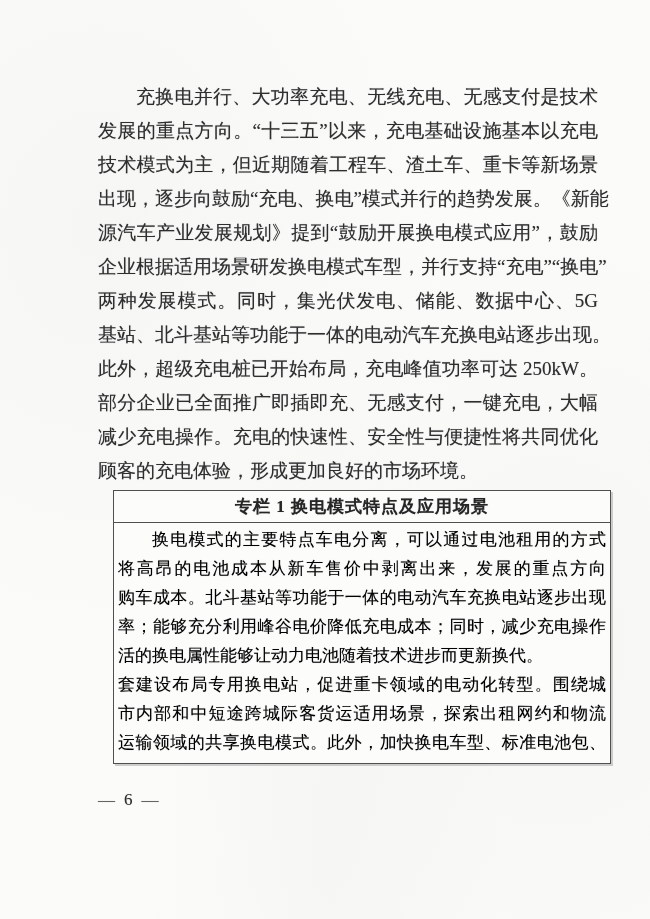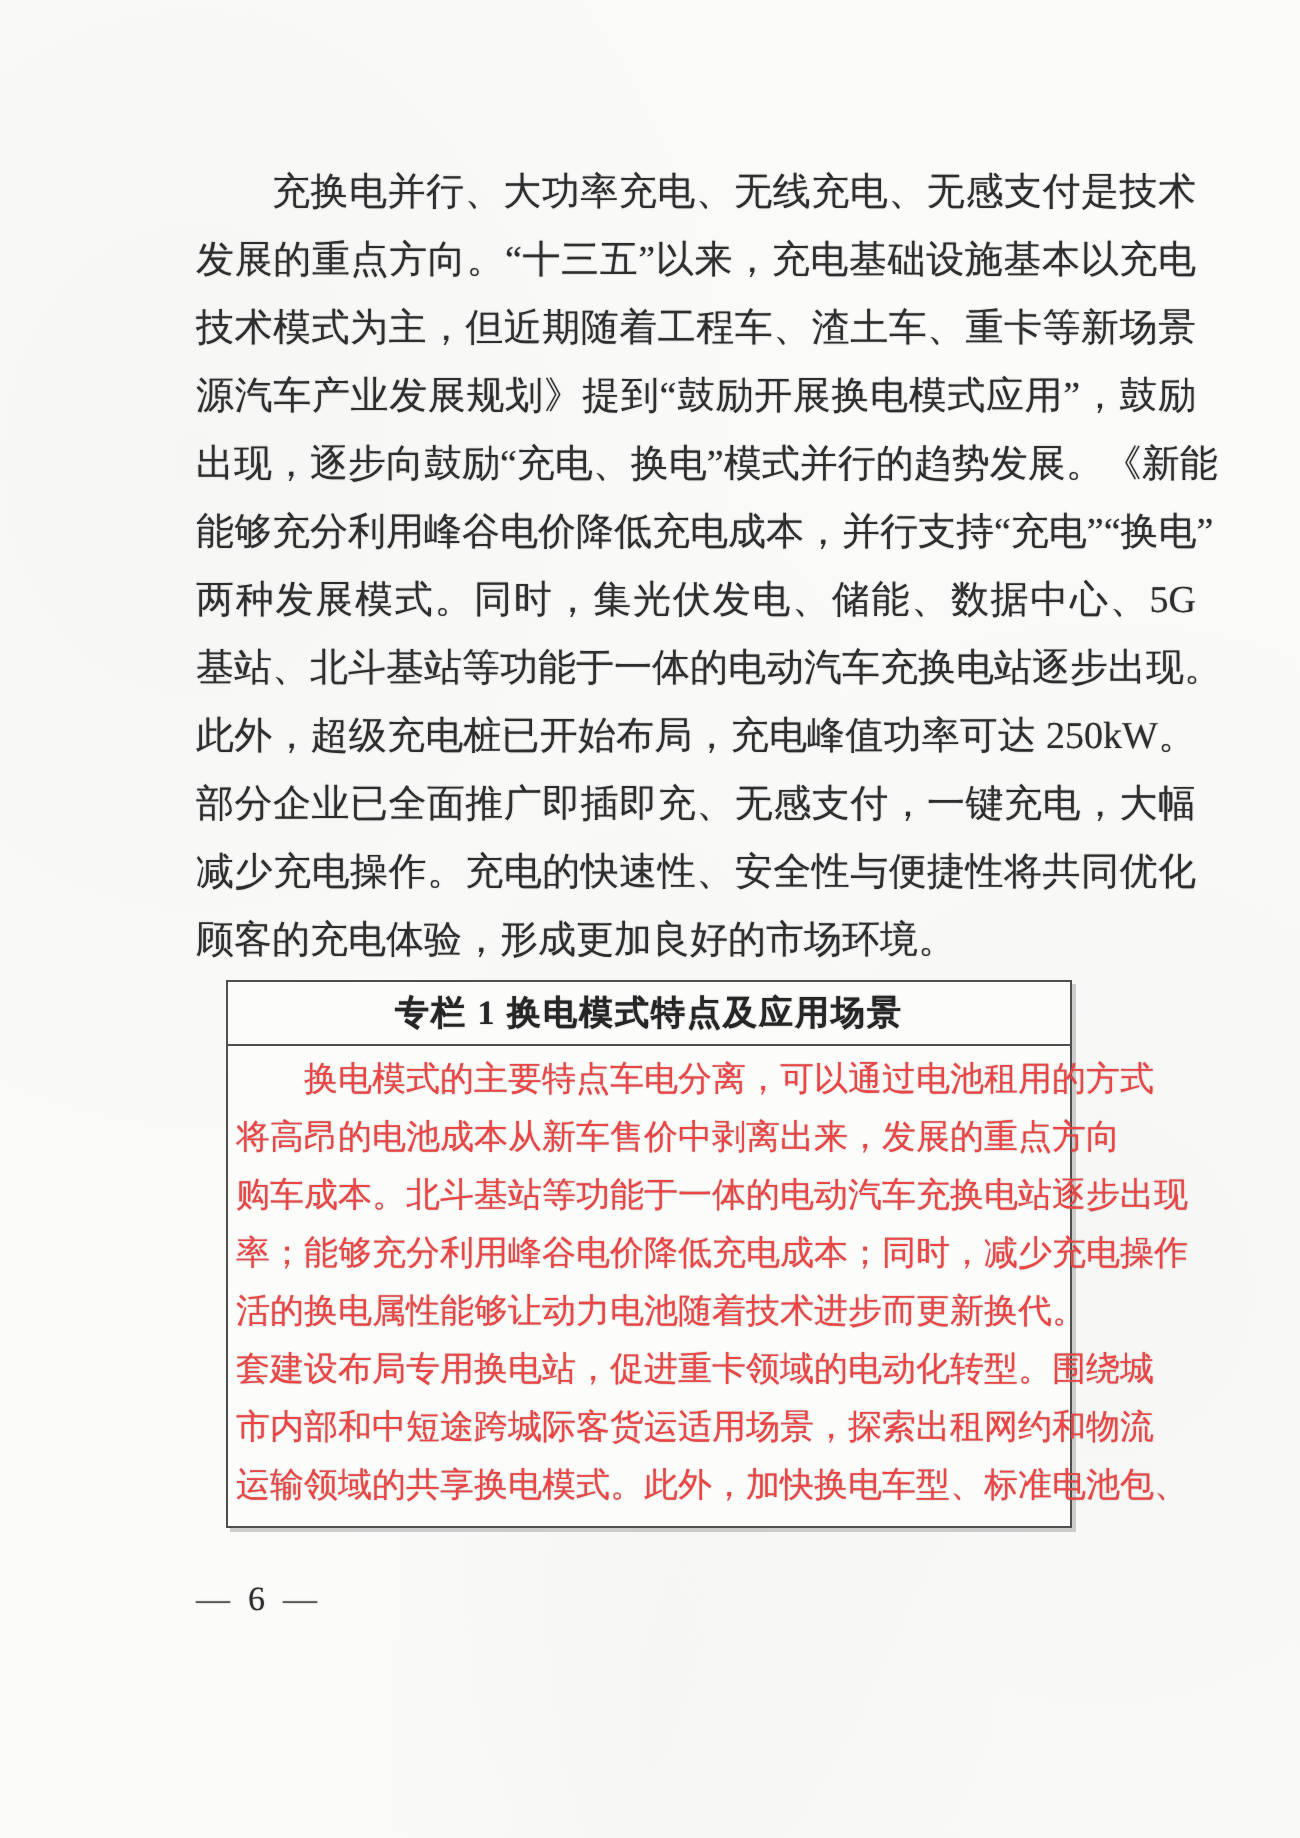--- a/index.html
+++ b/index.html
@@ -36,21 +36,21 @@
     font-size: 19px;
     line-height: 34px;
     height: 34px;
   }
   .line.indent { text-indent: 2em; }
   .line.para-last { text-align-last: left; }
 
   .callout-box {
     margin-top: 2px;
     margin-left: 15px;
-    width: 423px;
+    width: 498px;
     border: 1px solid #4f4f4f;
     background: #fcfcfb;
     box-shadow: 2px 2px 0 rgba(150,150,150,0.45);
   }
   .callout-box-title {
     height: 32px;
     line-height: 32px;
     text-align: center;
     font-weight: bold;
     font-size: 17px;
@@ -59,21 +59,21 @@
     border-bottom: 1px solid #4f4f4f;
     text-shadow: 0 0 0.8px rgba(70,70,70,0.55);
   }
   .callout-box-body {
     padding: 2px 4px 6px 4px;
   }
   .callout-box-body .line {
     font-size: 17px;
     line-height: 29px;
     height: 29px;
-    color: #ef4444;
+    color: #000000;
   }
   .page-footer {
     margin-top: 26px;
     margin-left: 0;
     font-size: 17px;
     color: #2e2e2e;
     text-shadow: 0 0 0.8px rgba(80,80,80,0.5);
   }
   .page-footer .footer-dash { color: #555; }
   .page-footer .page-number {
@@ -83,23 +83,23 @@
 </style>
 </head>
 <body>
 
 <div class="page">
 
   <div class="main-paragraph">
       <div class="line indent">充换电并行、大功率充电、无线充电、无感支付是技术</div>
       <div class="line">发展的重点方向。“十三五”以来，充电基础设施基本以充电</div>
       <div class="line">技术模式为主，但近期随着工程车、渣土车、重卡等新场景</div>
+      <div class="line">出现，逐步向鼓励“充电、换电”模式并行的趋势发展。《新能</div>
       <div class="line">源汽车产业发展规划》提到“鼓励开展换电模式应用”，鼓励</div>
-      <div class="line">出现，逐步向鼓励“充电、换电”模式并行的趋势发展。《新能</div>
-      <div class="line">能够充分利用峰谷电价降低充电成本，并行支持“充电”“换电”</div>
+      <div class="line">企业根据适用场景研发换电模式车型，并行支持“充电”“换电”</div>
       <div class="line">两种发展模式。同时，集光伏发电、储能、数据中心、5G</div>
       <div class="line">基站、北斗基站等功能于一体的电动汽车充换电站逐步出现。</div>
       <div class="line">此外，超级充电桩已开始布局，充电峰值功率可达 250kW。</div>
       <div class="line">部分企业已全面推广即插即充、无感支付，一键充电，大幅</div>
       <div class="line">减少充电操作。充电的快速性、安全性与便捷性将共同优化</div>
       <div class="line para-last">顾客的充电体验，形成更加良好的市场环境。</div>
     </div>
 
   <div class="callout-box">
     <div class="callout-box-title">专栏 1 换电模式特点及应用场景</div>

